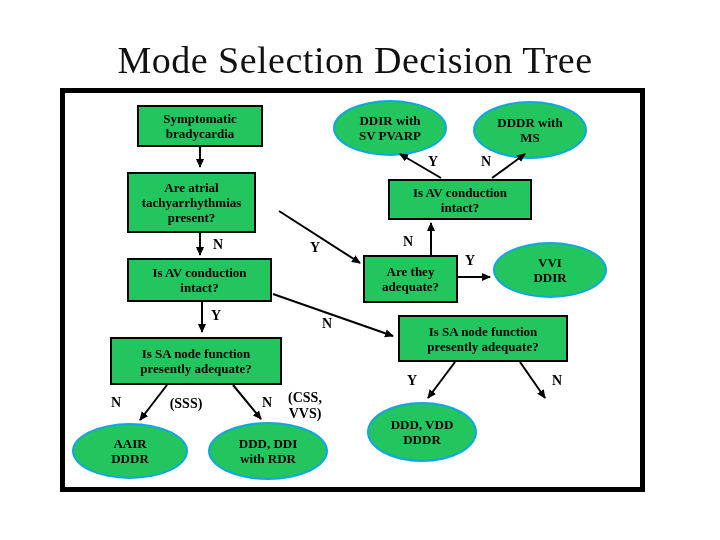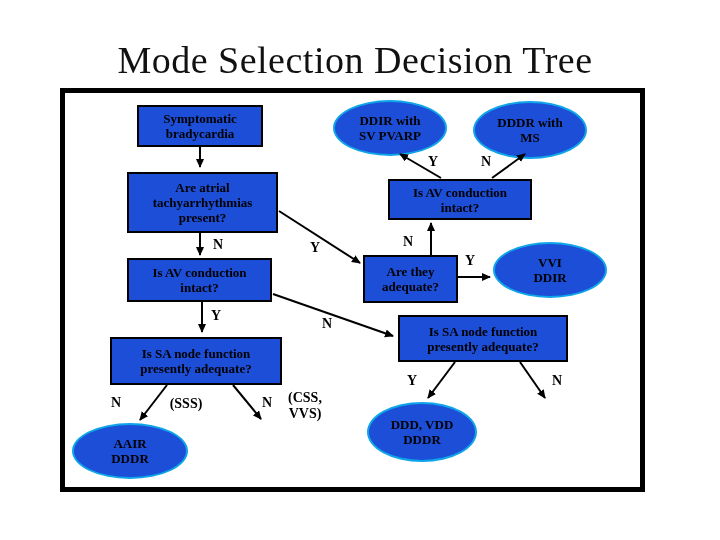--- a/index.html
+++ b/index.html
@@ -11,21 +11,21 @@
     position:absolute;left:0;top:38px;width:710px;text-align:center;
     font-size:38px;font-weight:400;letter-spacing:0.5px;color:#111;white-space:nowrap;
   }
   .frame{
     position:absolute;left:60px;top:88px;width:585px;height:404px;
     border:5px solid #000;box-sizing:border-box;background:#fff;
   }
   .edges{position:absolute;left:0;top:0;pointer-events:none;}
   .node{
     position:absolute;display:flex;align-items:center;justify-content:center;
-    box-sizing:border-box;background:#1d4ed8;text-align:center;
+    box-sizing:border-box;background:#22c55e;text-align:center;
     font-weight:bold;font-size:13px;line-height:15px;
   }
   .box{border:2px solid #000;}
   .ellipse{border:2px solid #0ea5e9;border-radius:50%;}
   .node span{display:inline-block;}
   .elabel{
     position:absolute;transform:translateX(-50%);
     font-weight:bold;font-size:14px;line-height:14px;text-align:center;
   }
   .elabel.note2{width:48px;line-height:16px;}
@@ -36,21 +36,21 @@
 <div class="slide">
 
   <div class="title">Mode Selection Decision Tree</div>
 
   <div class="frame"></div>
 
   <div class="node box" style="left:137px;top:105px;width:126px;height:42px;">
     <span style="width:100px;">Symptomatic bradycardia</span>
   </div>
 
-  <div class="node box" style="left:127px;top:172px;width:151px;height:61px;">
+  <div class="node box" style="left:127px;top:172px;width:129px;height:61px;">
     <span style="width:140px;">Are atrial tachyarrhythmias present?</span>
   </div>
 
   <div class="node box" style="left:127px;top:258px;width:145px;height:44px;">
     <span style="width:120px;">Is AV conduction intact?</span>
   </div>
 
   <div class="node box" style="left:388px;top:179px;width:144px;height:41px;">
     <span style="width:120px;">Is AV conduction intact?</span>
   </div>
@@ -76,20 +76,23 @@
   </div>
 
   <div class="node ellipse" style="left:493px;top:242px;width:114px;height:56px;">
     <span style="width:38px;">VVI DDIR</span>
   </div>
 
   <div class="node ellipse" style="left:72px;top:423px;width:116px;height:56px;">
     <span style="width:42px;">AAIR DDDR</span>
   </div>
 
+  <div class="node ellipse" style="left:208px;top:422px;width:120px;height:58px;">
+    <span style="width:68px;">DDD, DDI with RDR</span>
+  </div>
 
   <div class="node ellipse" style="left:367px;top:402px;width:110px;height:60px;">
     <span style="width:68px;">DDD, VDD DDDR</span>
   </div>
 
 
   <svg class="edges" width="720" height="540" viewBox="0 0 720 540">
     <defs>
       <marker id="ah" markerWidth="10" markerHeight="9" refX="8" refY="4" orient="auto" markerUnits="userSpaceOnUse">
         <path d="M0,0 L9,4 L0,8 Z" fill="#000"></path>

